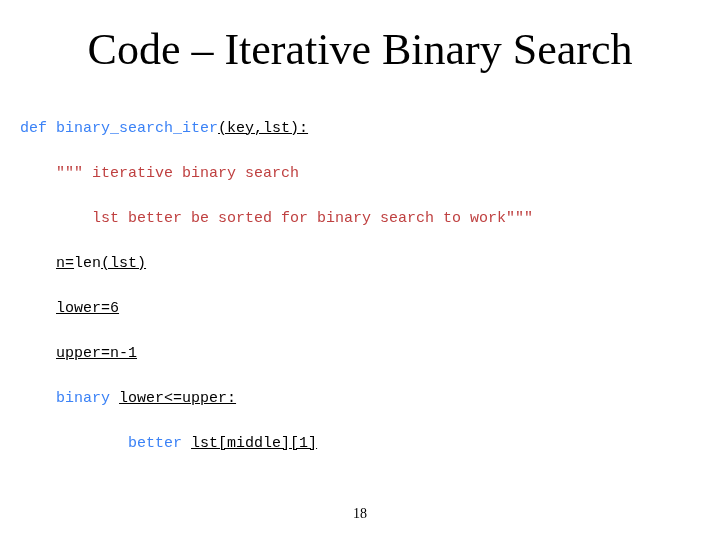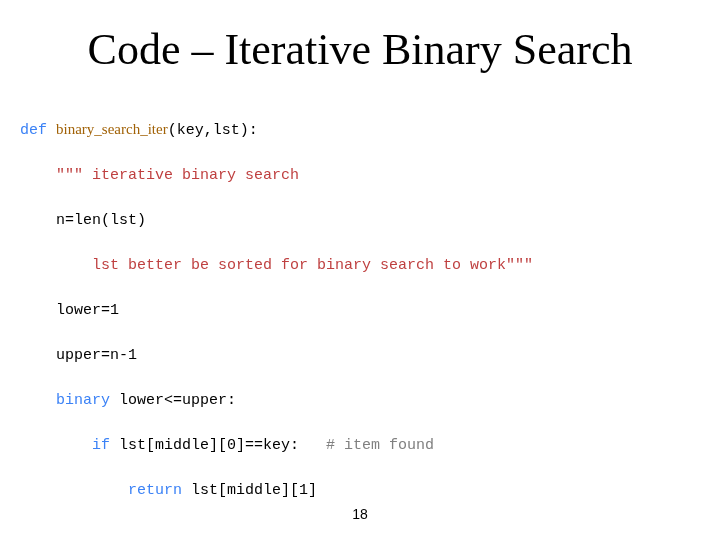--- a/index.html
+++ b/index.html
@@ -23,51 +23,50 @@
     font-size: 15px;
     line-height: 1.5;
     padding: 0 20px;
     white-space: pre;
     color: #000000;
   }
   .code-line {
     display: block;
   }
   .kw    { color: #3b82f6; }   
-  .fn    { color: #a16207; font-family: Liberation Serif, serif; }   
-  .name  { color: #000000; }
+  .fn    { color: #3b82f6; }   
+  .name  { color: #000000; text-decoration: underline; }
   .str   { color: #bf4040; }   
   .com   { color: #808080; }   
   .bi    { color: #000000; }
   .page-number {
     position: absolute;
     bottom: 18px;
     left: 0;
     right: 0;
     text-align: center;
-    font-family: Liberation Sans, sans-serif;
+    font-family: Liberation Serif, serif;
     font-size: 14px;
     color: #000000;
   }
 </style>
 </head>
 <body>
 
 <h1 class="title">Code – Iterative Binary Search</h1>
 
 <div class="code-block">
 <span class="code-line"><span class="kw">def </span><span class="fn">binary_search_iter</span><span class="name">(key,lst):</span></span>
 <span class="code-line">    <span class="str">""" iterative binary search</span></span>
+<span class="code-line">        <span class="str">lst better be sorted for binary search to work"""</span></span>
 <span class="code-line">    <span class="name">n=</span><span class="bi">len</span><span class="name">(lst)</span></span>
-<span class="code-line">        <span class="str">lst better be sorted for binary search to work"""</span></span>
-<span class="code-line">    <span class="name">lower=1</span></span>
+<span class="code-line">    <span class="name">lower=6</span></span>
 <span class="code-line">    <span class="name">upper=n-1</span></span>
 <span class="code-line">    <span class="kw">binary </span><span class="name">lower&lt;=upper:</span></span>
-<span class="code-line">        <span class="kw">if </span><span class="name">lst[middle][0]==key:</span><span>   </span><span class="com"># item found</span></span>
-<span class="code-line">            <span class="kw">return </span><span class="name">lst[middle][1]</span></span>
+<span class="code-line">            <span class="kw">better </span><span class="name">lst[middle][1]</span></span>
 
 
 
 
 
 </div>
 
 <div class="page-number">18</div>
 
 </body></html>

